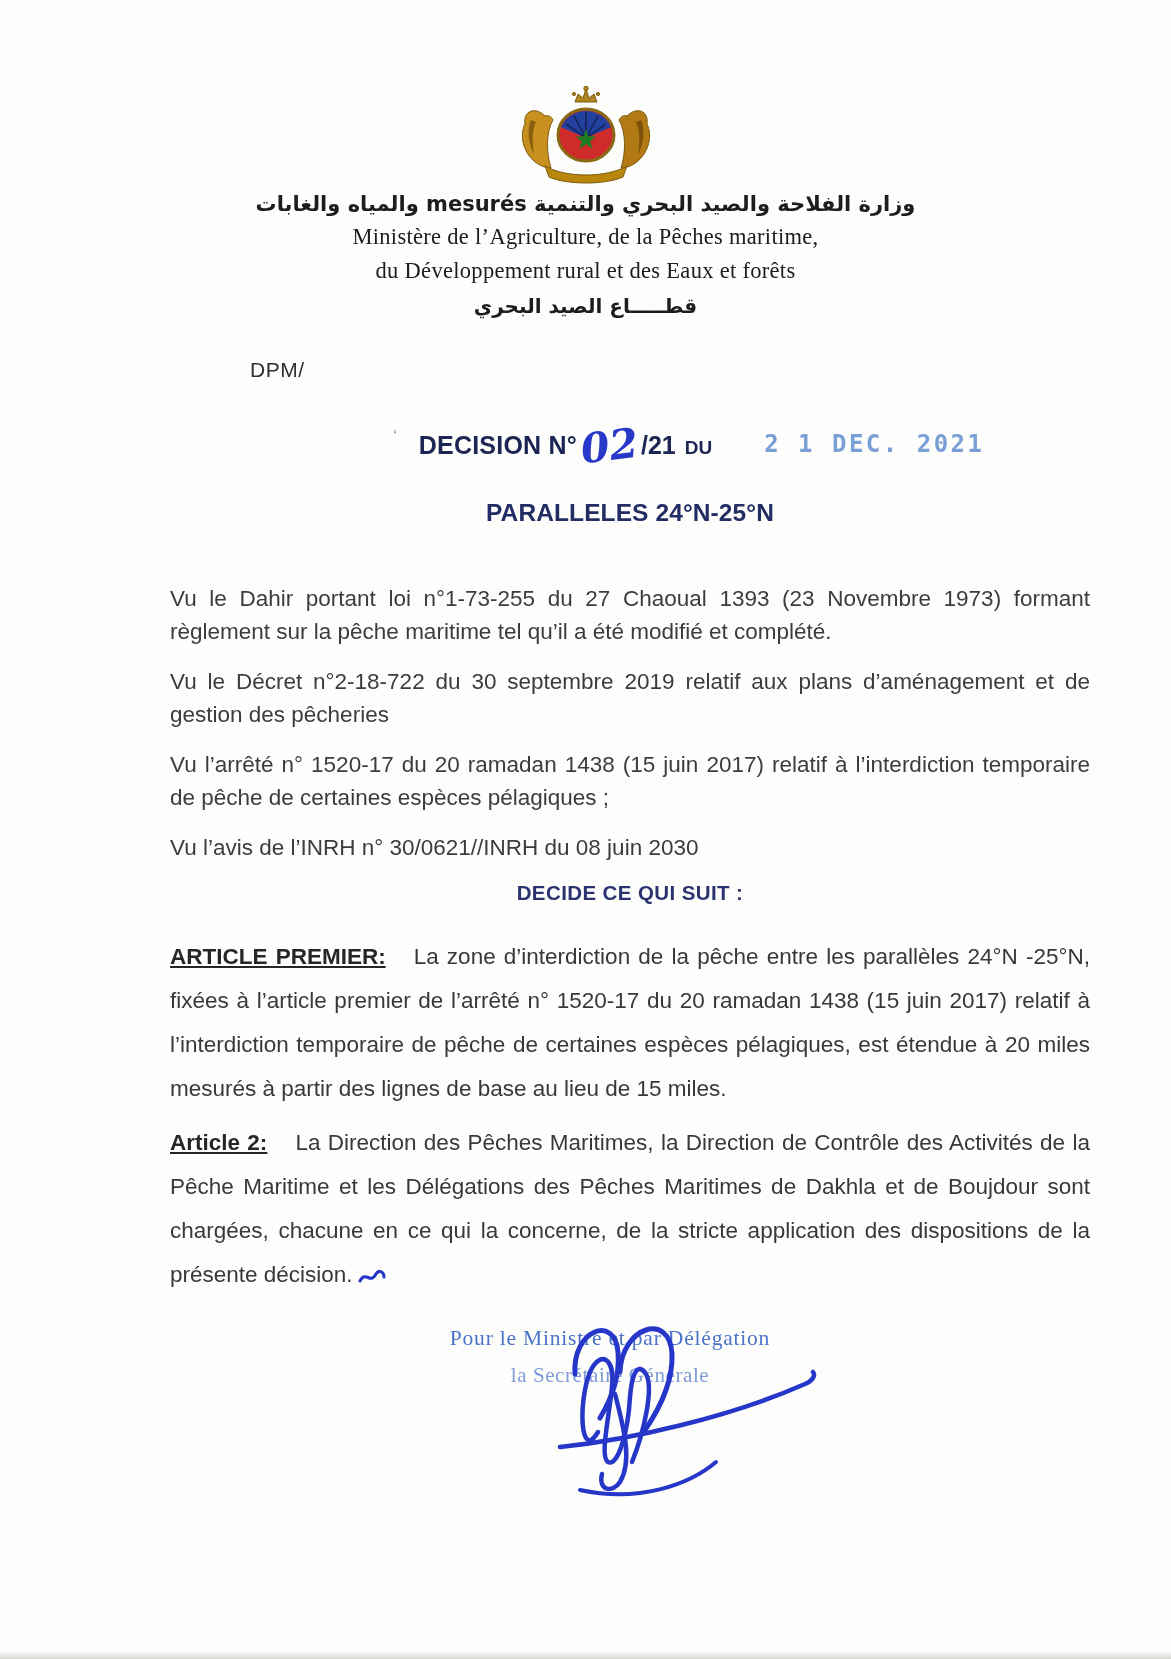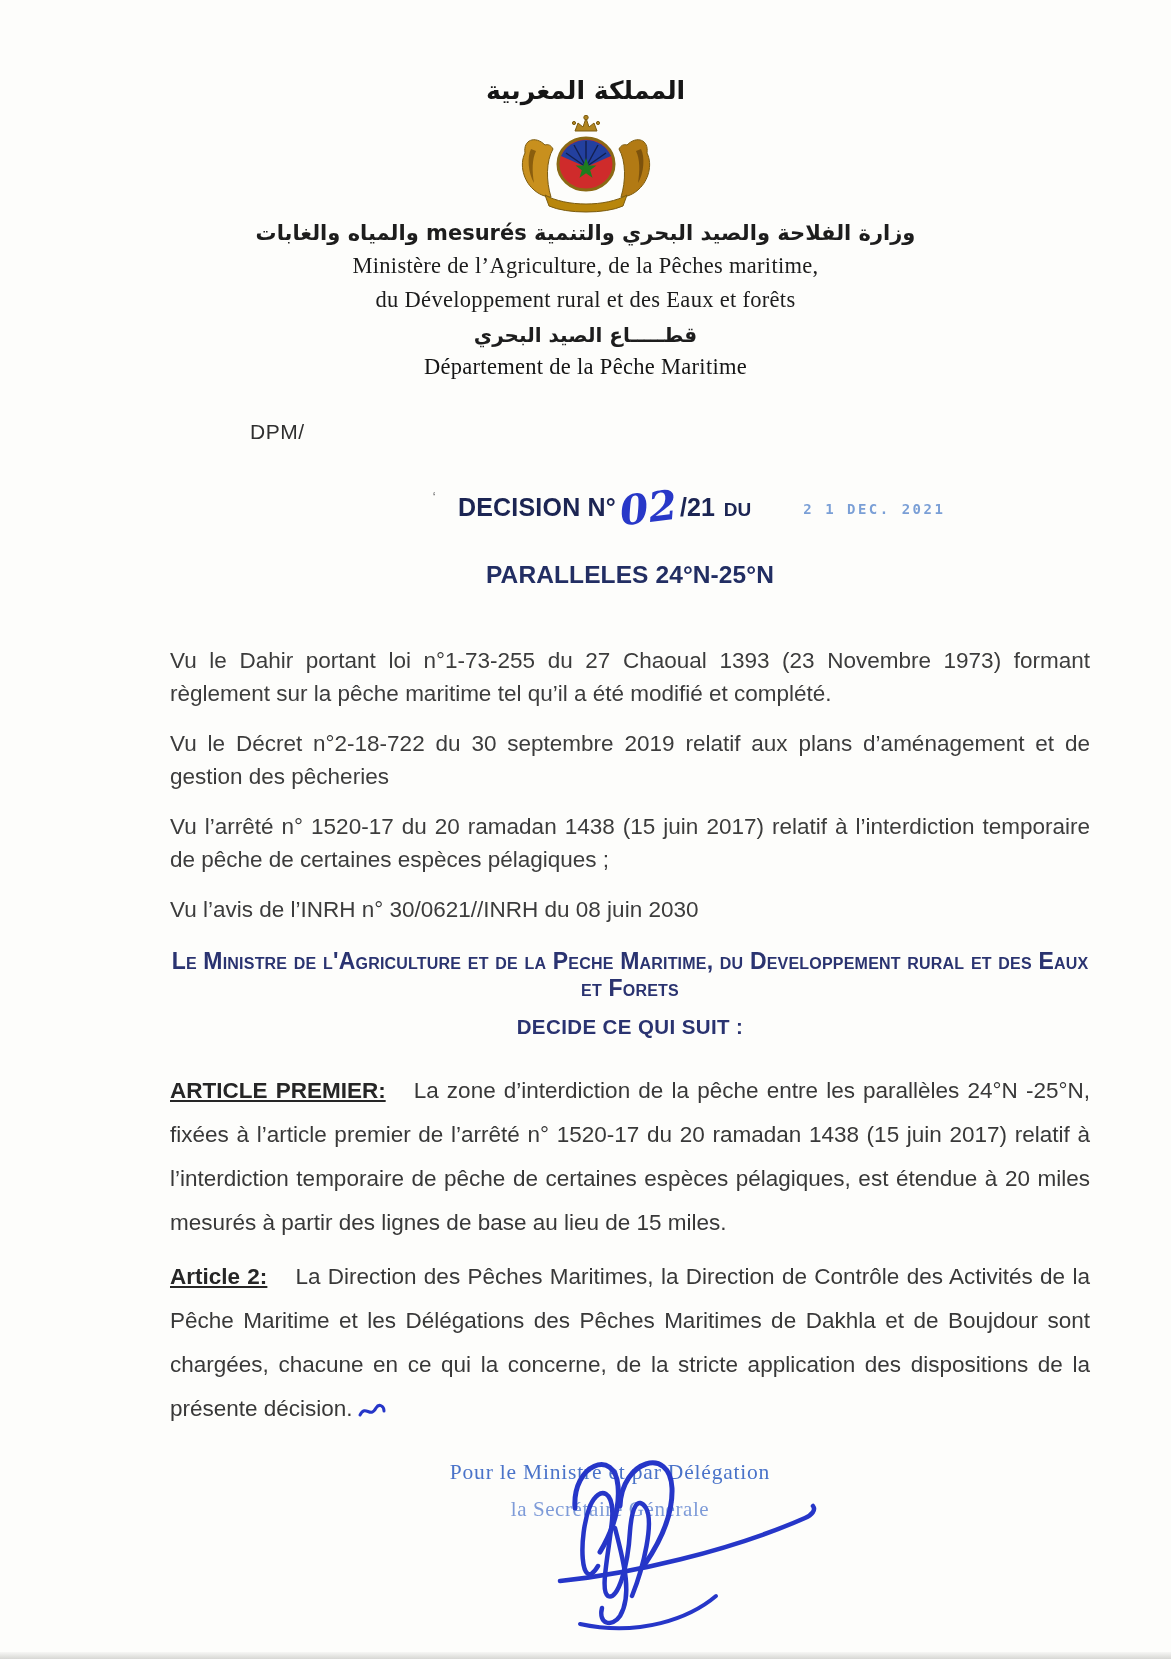--- a/index.html
+++ b/index.html
@@ -33,21 +33,21 @@
   .decision-label { font-weight:bold; font-size:25px; color:#1c2553; letter-spacing:0.2px; }
   .hand-number {
     font-family:"DejaVu Serif", serif; font-style:italic; font-weight:bold;
     font-size:41px; color:#2838c8; line-height:0.8;
     display:inline-block; transform:rotate(-7deg); position:relative; top:6px; margin:0 3px 0 4px;
   }
   .decision-suffix { font-weight:bold; font-size:25px; color:#1c2553; }
   .decision-du { font-weight:bold; font-size:19px; color:#1c2553; margin-left:9px; }
   .date-stamp {
     margin-left:52px; font-family:"DejaVu Sans Mono", monospace; font-weight:bold;
-    font-size:14px; color:#7a9fd6; letter-spacing:2.5px; position:relative; top:-2px;
+    font-size:24px; color:#7a9fd6; letter-spacing:2.5px; position:relative; top:-2px;
   }
 
   
   .doc-title { margin-top:34px; text-align:center; font-weight:bold; color:#222e63;
     font-size:24.5px; line-height:1.55; letter-spacing:0.1px; }
 
   
   .recitals { margin-top:50px; }
   .recital { font-size:22.5px; line-height:1.47; text-align:justify; color:#3c3c3c; margin-bottom:17px; }
 
@@ -73,21 +73,20 @@
 
   .scan-edge { position:absolute; left:0; bottom:0; width:100%; height:7px;
     background:linear-gradient(#f7f7f5,#d7d7d4); }
 </style>
 </head>
 <body>
 
 <div class="page">
 
   <div class="hdr">
-    <div class="hdr-kingdom-ar ar">المملكة المغربية</div>
 
     <div class="coa-wrap">
       <svg width="150" height="98" viewBox="0 0 150 98">
 
         <g fill="#b08420" stroke="#7c5c10" stroke-width="1">
           <path d="M64,16 h22 l-3,-8 -5,4 -3,-9 -3,9 -5,-4 z"></path>
           <circle cx="75" cy="2.5" r="2.2"></circle>
           <circle cx="63" cy="8" r="1.6"></circle>
           <circle cx="87" cy="8" r="1.6"></circle>
         </g>
@@ -112,21 +111,20 @@
         <path fill="#1e7d1e" d="M75,43 L77.6,50.4 L85.4,50.5 L79.2,55.2 L81.5,62.7 L75,58.2 L68.5,62.7 L70.8,55.2 L64.6,50.5 L72.4,50.4 Z"></path>
 
         <path d="M34,80 C55,92 95,92 116,80 L112,91 C94,99 56,99 38,91 Z" fill="#b8860b" stroke="#7c5c10" stroke-width="1"></path>
       </svg>
     </div>
 
     <div class="hdr-min-ar ar">وزارة الفلاحة والصيد البحري والتنمية mesurés والمياه والغابات</div>
     <div class="hdr-min-fr">Ministère de l’Agriculture, de la Pêches maritime,</div>
     <div class="hdr-min-fr">du Développement rural et des Eaux et forêts</div>
     <div class="hdr-dept-ar ar">قطـــــاع الصيد البحري</div>
-    <div class="hdr-dept-fr">Département de la Pêche Maritime</div>
   </div>
 
   <div class="content">
 
     <div class="dpm">DPM/</div>
 
     <div class="decision-row">
       <span class="quote-mark">‘</span>
       <span class="decision-label">DECISION N°</span>
       <span class="hand-number">02</span>
@@ -139,21 +137,20 @@
       <div>PARALLELES 24°N-25°N</div>
     </div>
 
     <div class="recitals">
       <p class="recital">Vu le Dahir portant loi n°1-73-255 du 27 Chaoual 1393 (23 Novembre 1973) formant règlement sur la pêche maritime tel qu’il a été modifié et complété.</p>
       <p class="recital">Vu le Décret n°2-18-722 du 30 septembre 2019 relatif aux plans d’aménagement et de gestion des pêcheries</p>
       <p class="recital">Vu l’arrêté n° 1520-17 du 20 ramadan 1438 (15 juin 2017) relatif à l’interdiction temporaire de pêche de certaines espèces pélagiques ;</p>
       <p class="recital">Vu l’avis de l’INRH n° 30/0621//INRH du 08 juin 2030</p>
     </div>
 
-    <div class="decide1">Le Ministre de l'Agriculture et de la Peche Maritime, du Developpement rural et des Eaux et Forets</div>
     <div class="decide2">DECIDE CE QUI SUIT :</div>
 
     <p class="article article-1">
       <span class="article-label">ARTICLE PREMIER:</span><span>La zone d’interdiction de la pêche entre les parallèles 24°N -25°N, fixées à l’article premier de l’arrêté n° 1520-17 du 20 ramadan 1438 (15 juin 2017) relatif à l’interdiction temporaire de pêche de certaines espèces pélagiques, est étendue à 20 miles mesurés à partir des lignes de base au lieu de 15 miles.</span>
     </p>
 
     <p class="article article-2">
       <span class="article-label">Article 2:</span><span>La Direction des Pêches Maritimes, la Direction de Contrôle des Activités de la Pêche Maritime et les Délégations des Pêches Maritimes de Dakhla et de Boujdour sont chargées, chacune en ce qui la concerne, de la stricte application des dispositions de la présente décision.</span><span class="pen-mark"><svg width="30" height="22" viewBox="0 0 30 22">
             <path d="M3,15 C9,4 13,19 19,8 C22,3 27,6 27,11" fill="none" stroke="#2636c8" stroke-width="3" stroke-linecap="round"></path>
           </svg></span>

